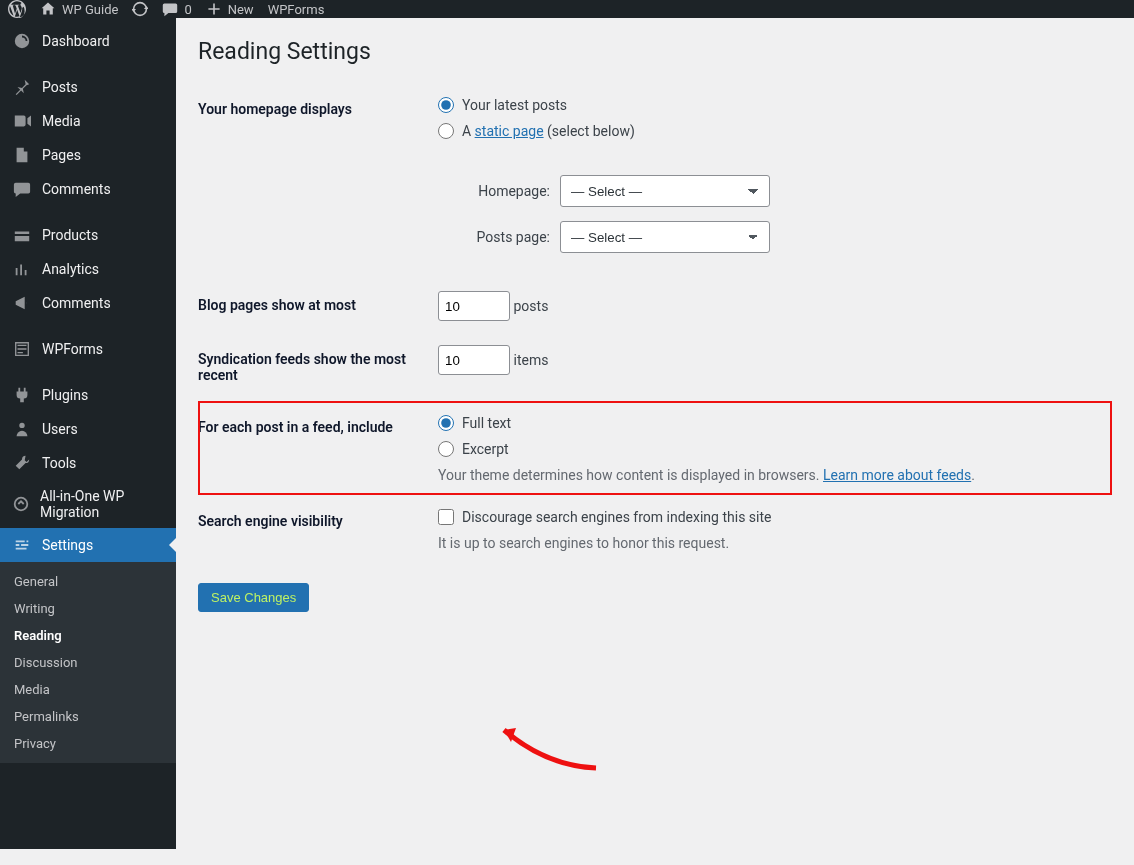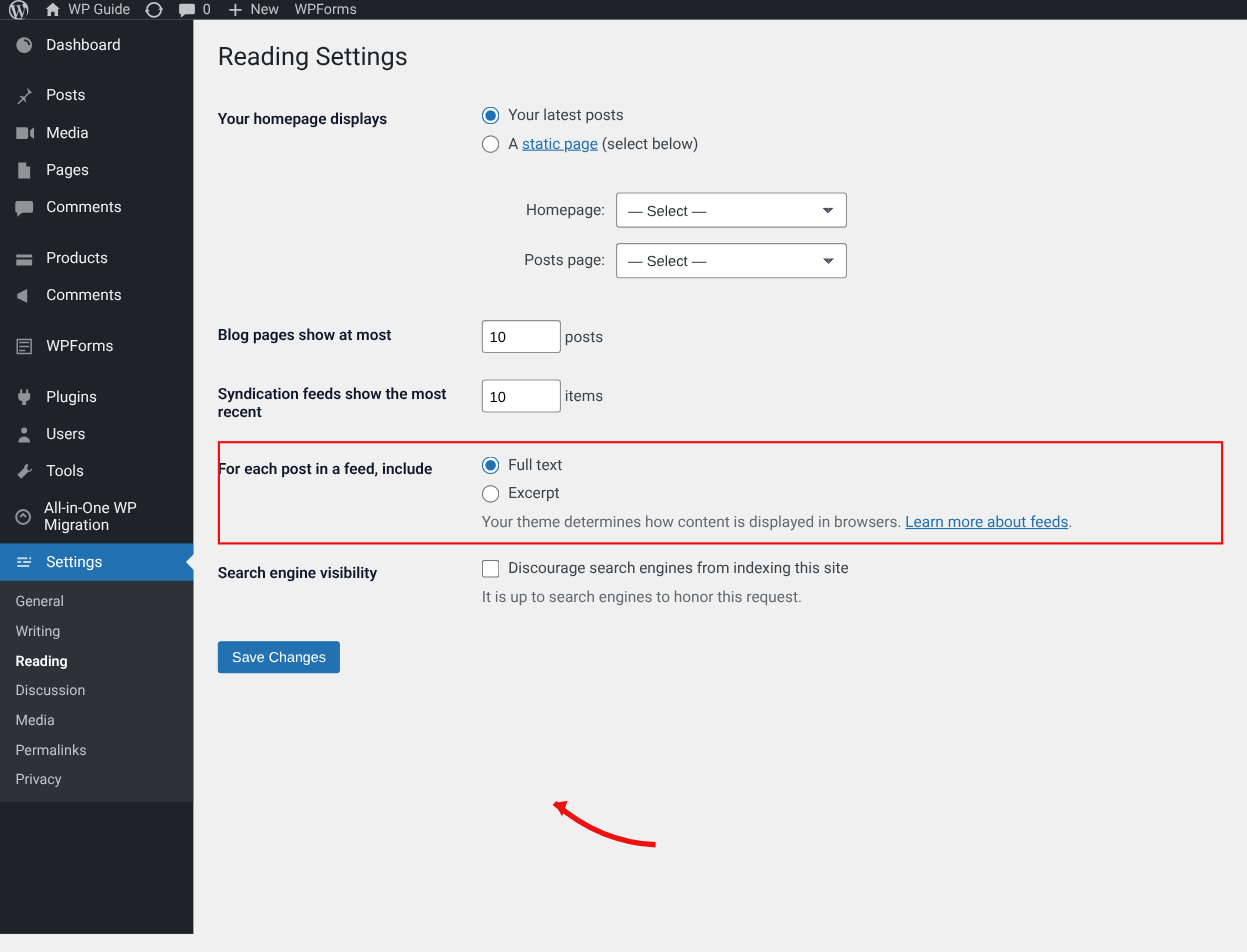--- a/index.html
+++ b/index.html
@@ -25,21 +25,21 @@
 label.rad { display: flex; align-items: center; gap: 8px; margin: 2px 0 10px; cursor: pointer; }
 input[type=radio] { width: 16px; height: 16px; accent-color: #2271b1; }
 input[type=checkbox] { width: 16px; height: 16px; accent-color: #2271b1; }
 a.link { color: #2271b1; text-decoration: underline; }
 .sel-row { display: flex; align-items: center; gap: 10px; margin: 4px 0 14px 18px; }
 .sel-row .sel-label { width: 94px; text-align: right; font-size: 14px; }
 select.sel { width: 210px; height: 32px; padding: 0 28px 0 10px; border: 1px solid #8c8f94; border-radius: 3px; background: #fff; color: #2c3338; appearance: none; -webkit-appearance: none; background-image: linear-gradient(45deg, transparent 50%, #50575e 50%), linear-gradient(135deg, #50575e 50%, transparent 50%); background-position: calc(100% - 16px) 13px, calc(100% - 11px) 13px; background-size: 5px 5px, 5px 5px; background-repeat: no-repeat; }
 input.num { width: 72px; height: 30px; border: 1px solid #8c8f94; border-radius: 3px; padding: 0 6px; }
 .help { color: #646970; margin-top: 10px; font-size: 14px; }
 .highlight-row { outline: 2px solid #e11; outline-offset: -2px; }
-.save-btn { background: #2271b1; color: #ffffff; border: 1px solid #2271b1; border-radius: 3px; padding: 6px 12px; font-size: 13px; cursor: pointer; margin-top: 20px; }
+.save-btn { background: #2271b1; color: #bef264; border: 1px solid #2271b1; border-radius: 3px; padding: 6px 12px; font-size: 13px; cursor: pointer; margin-top: 20px; }
 .arrow-annot { position: absolute; pointer-events: none; }
 </style>
 </head>
 <body>
 
 <div class="topbar">
   <div class="topbar-item">
     <span class="ico">
       <svg width="18" height="18" viewBox="0 0 20 20" fill="#c3c4c7">
           <path d="M10 0C4.5 0 0 4.5 0 10s4.5 10 10 10 10-4.5 10-10S15.5 0 10 0zm-8.5 10c0-1.2.3-2.4.7-3.4l4 11C3.6 16 1.5 13.2 1.5 10zm8.5 8.5c-.8 0-1.6-.1-2.4-.3l2.6-7.4 2.6 7.2c0 .1 0 .1.1.1-.9.3-1.9.4-2.9.4zm1.2-12.5c.5 0 1-.1 1-.1.5 0 .4-.7-.1-.7 0 0-1.4.1-2.3.1-.8 0-2.2-.1-2.2-.1-.5 0-.5.7-.1.7 0 0 .4.1.9.1l1.3 3.6-1.9 5.6L5.3 6c.5 0 1-.1 1-.1.5 0 .4-.7-.1-.7 0 0-1.4.1-2.3.1h-.5C4.9 3 7.3 1.5 10 1.5c2 0 3.9.8 5.3 2h-.1c-.8 0-1.4.7-1.4 1.5 0 .7.4 1.3.8 2 .3.5.7 1.2.7 2.2 0 .7-.3 1.5-.6 2.6l-.8 2.7-3-8.5zm6.1 1.6c.8 1.5 1.2 3.1 1.2 4.9 0 3.8-2.5 7-5.9 8.1l2.6-7.5c.5-1.2.6-2.2.6-3.1 0-.3 0-.6-.1-.8.3-.5.6-1 .9-1.5l.7-.1z"></path>
@@ -126,20 +126,28 @@
       <span>Comments</span>
     </div>
     <div class="menu-sep"></div>
     <div class="menu-item">
       <span class="ico">
           <svg width="18" height="18" viewBox="0 0 20 20" fill="#c3c4c7">
             <path d="M2 6h16v3H2zM2 11h16v6H2z"></path>
           </svg>
         </span>
       <span>Products</span>
+    </div>
+    <div class="menu-item">
+      <span class="ico">
+          <svg width="18" height="18" viewBox="0 0 20 20" fill="#c3c4c7">
+            <path d="M3 17h2V9H3zM8 17h2V5H8zM13 17h2v-6h-2z"></path>
+          </svg>
+        </span>
+      <span>Analytics</span>
     </div>
     <div class="menu-item">
       <span class="ico">
           <svg width="18" height="18" viewBox="0 0 20 20" fill="#c3c4c7">
             <path d="M3 8l10-5v14L3 12zM15 9a3 3 0 010 2z"></path>
           </svg>
         </span>
       <span>Comments</span>
     </div>
     <div class="menu-sep"></div>

